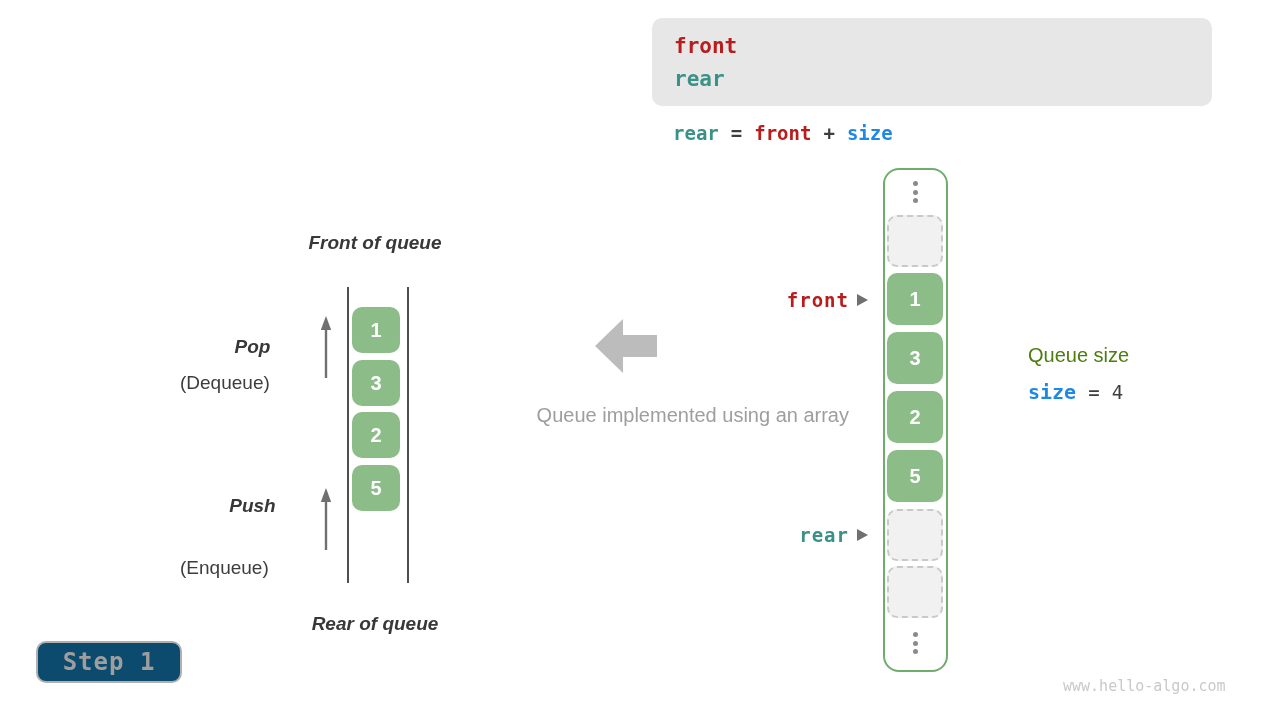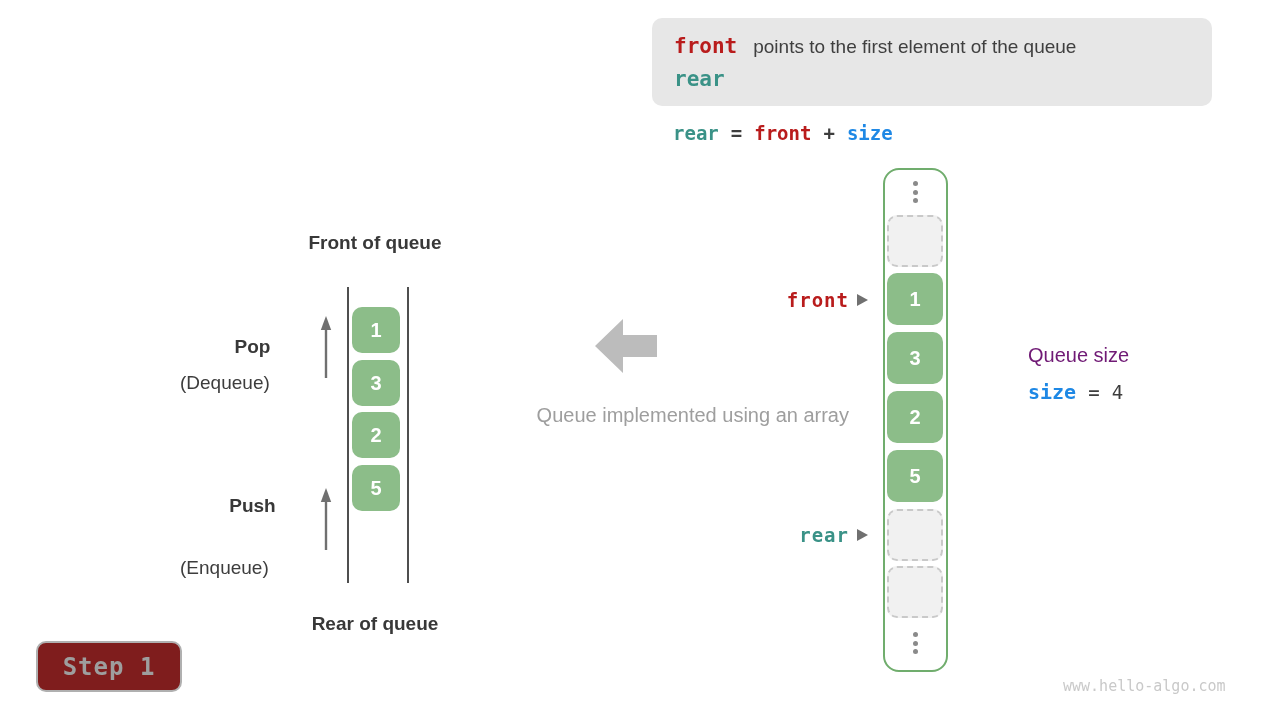--- a/index.html
+++ b/index.html
@@ -16,21 +16,21 @@
     border-radius:10px;display:flex;flex-direction:column;justify-content:center;gap:9px;padding-left:22px;box-sizing:border-box;}
   .info-line{display:flex;align-items:baseline;font-size:19px;color:#3f3f3f;}
   .info-line .code{font-size:21px;margin-right:16px;}
 
   
   .formula{position:absolute;left:673px;top:122px;display:flex;align-items:baseline;gap:12px;
     font-size:19px;}
   .formula .op{font-family:"DejaVu Sans Mono", monospace;font-weight:bold;color:#3d3d3d;}
 
   
-  .label-bold{position:absolute;font-weight:bold;font-size:19px;color:#383838;text-align:center;}
+  .label-bold{position:absolute;font-weight:bold;font-size:19px;color:#383838;text-align:center;font-style:italic;}
   .label-reg{position:absolute;font-size:19px;color:#3d3d3d;}
   .vline{position:absolute;width:1.5px;background:#4f4f4f;}
   .qcell{position:absolute;width:48px;height:46px;border-radius:10px;background:#8cbd89;
     display:flex;align-items:center;justify-content:center;color:#ffffff;font-weight:bold;font-size:20px;}
   .arrow-svg{position:absolute;}
 
   
   .caption{position:absolute;left:449px;top:404px;width:400px;text-align:right;font-size:20px;color:#9e9e9e;}
 
   
@@ -43,43 +43,42 @@
   .dots{position:absolute;left:913px;display:flex;flex-direction:column;gap:3.5px;align-items:center;}
   .dot{width:5px;height:5px;border-radius:50%;background:#8a8a8a;}
 
   
   .pointer-row{position:absolute;left:690px;width:178px;height:26px;display:flex;align-items:center;
     justify-content:flex-end;gap:8px;}
   .pointer-row .code{font-size:19px;letter-spacing:1px;}
   .tri-icon{width:0;height:0;border-left:11px solid #707070;border-top:6px solid transparent;border-bottom:6px solid transparent;}
 
   
-  .size-label{position:absolute;left:1028px;top:344px;font-size:20px;color:#701a75;}
+  .size-label{position:absolute;left:1028px;top:344px;font-size:20px;color:#4d7c0f;}
   .size-row{position:absolute;left:1028px;top:380px;display:flex;align-items:baseline;gap:12px;}
   .size-row .code{font-size:20px;}
   .size-row .val{font-family:"DejaVu Sans Mono", monospace;font-size:19px;color:#3d3d3d;}
 
   
-  .step-badge{position:absolute;left:36px;top:641px;width:146px;height:51px;box-sizing:border-box;
-    background:#7f1d1d;border:2px solid #b0b0b0;border-radius:10px;display:flex;align-items:center;justify-content:center;
+  .step-badge{position:absolute;left:36px;top:641px;width:146px;height:42px;box-sizing:border-box;
+    background:#0c4a6e;border:2px solid #b0b0b0;border-radius:10px;display:flex;align-items:center;justify-content:center;
     font-family:"DejaVu Sans Mono", monospace;font-weight:bold;font-size:24px;color:#9e9e9e;letter-spacing:1px;}
 
   
   .watermark{position:absolute;left:1063px;top:677px;font-family:"DejaVu Sans Mono", monospace;
     font-size:15px;color:#c9c9c9;}
 </style>
 </head>
 <body>
 
 <div class="canvas">
 
   <div class="info-box">
     <div class="info-line">
       <span class="code mono orange">front</span>
-      <span class="info-text">points to the first element of the queue</span>
     </div>
     <div class="info-line">
       <span class="code mono teal">rear</span>
     </div>
   </div>
 
   <div class="formula">
     <span class="mono teal">rear</span>
     <span class="op">=</span>
     <span class="mono orange">front</span>

